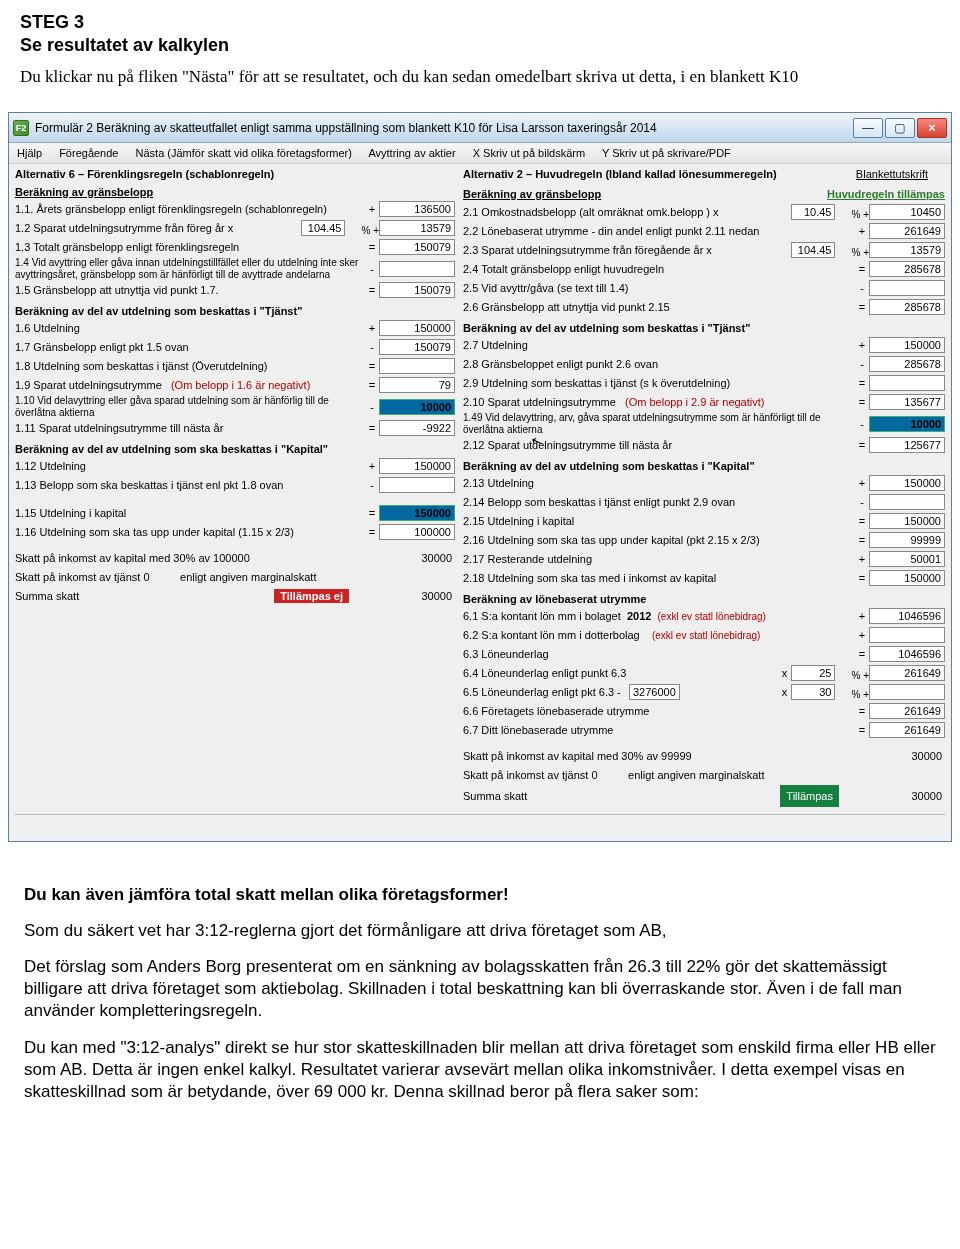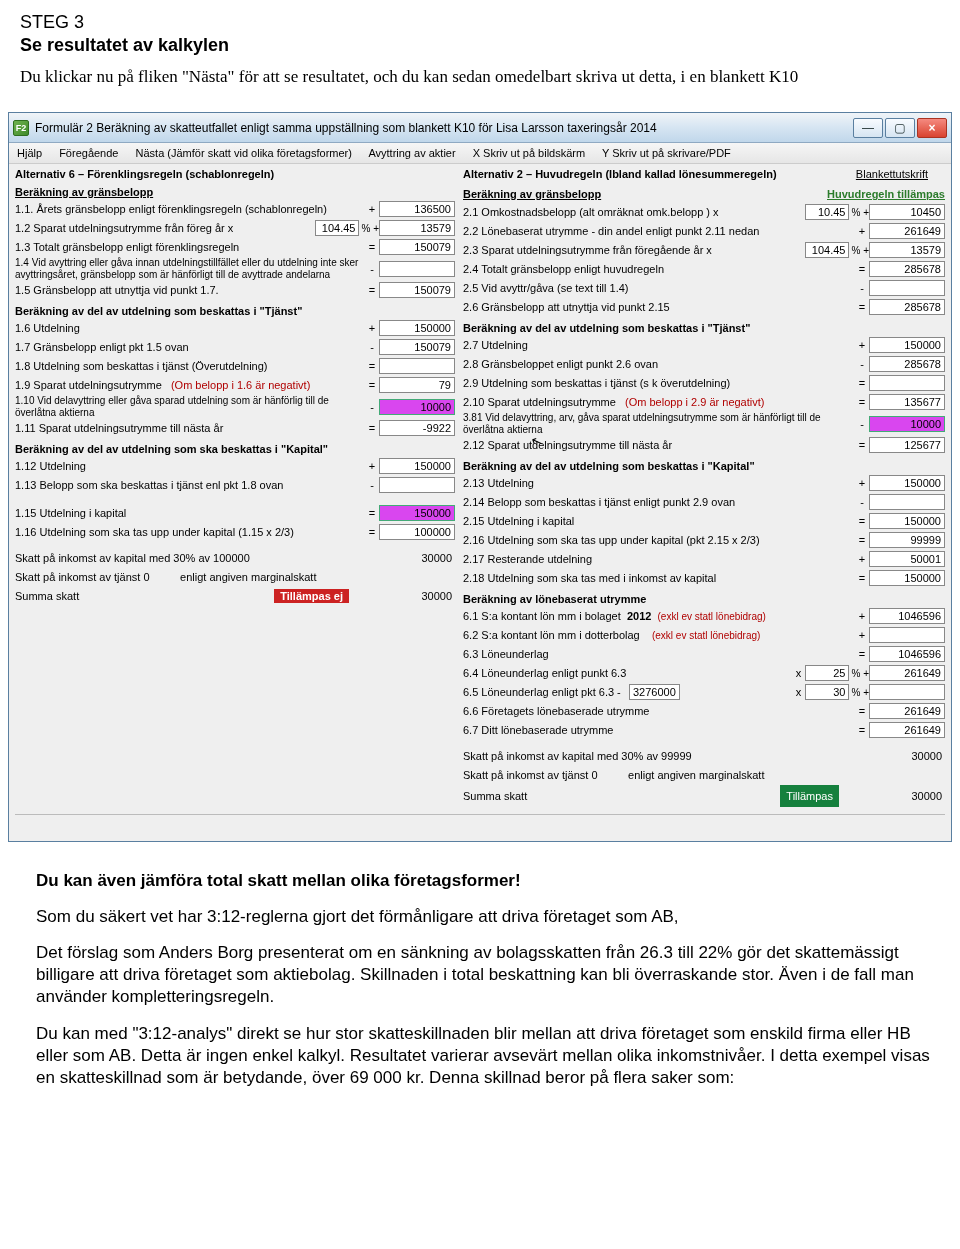--- a/index.html
+++ b/index.html
@@ -5,27 +5,27 @@
   * { box-sizing: border-box; }
   body {
     margin: 0;
     padding: 0;
     font-family: Arial, Helvetica, sans-serif;
     background: #fff;
     color: #000;
     width: 960px;
   }
   .doc-section { padding: 12px 20px 0 20px; }
-  .doc-title { font-weight: normal; font-size: 18px; margin: 0 0 2px 0; }
+  .doc-title { font-weight: bold; font-size: 18px; margin: 0 0 2px 0; }
   .doc-subtitle { font-weight: bold; font-size: 18px; margin: 0 0 10px 0; }
   .doc-para { font-size: 17px; margin: 0 0 24px 0; line-height: 1.3; font-family: Liberation Serif, serif; }
 
   
   .app-window {
-    margin: 8px 8px;
+    margin: 22px 8px;
     border: 1px solid #5a7fa0;
     background: #efefef;
     font-family: Tahoma, Arial, sans-serif;
     font-size: 11px;
   }
   .titlebar {
     display: flex;
     align-items: center;
     height: 30px;
     background: linear-gradient(to bottom, #f0f4f8 0%, #d6e5f2 50%, #c0d7eb 100%);
@@ -79,23 +79,23 @@
     min-height: 18px;
   }
   .row .lbl { flex: 1; padding-right: 4px; line-height: 1.15; }
   .row .op  { width: 14px; text-align: center; }
   .row .val {
     width: 76px; height: 16px;
     background: #fff; border: 1px solid #888;
     font-size: 11px; text-align: right; padding: 0 3px;
     display: inline-flex; align-items: center; justify-content: flex-end;
   }
-  .row .val.editable { background:#d946ef; border-color:#4a7; color:#000; font-weight: normal; }
+  .row .val.editable { background:#0369a1; border-color:#4a7; color:#000; font-weight: bold; }
   .mini { width: 44px !important; }
-  .pct-wrap { display:flex; align-items:center; gap:2px; }
+  .pct-wrap { display:flex; align-items:flex-end; gap:16px; }
   .pct-wrap .pct { font-size:10px; }
   .note-red { color:#b00000; }
   .underline { text-decoration: underline; }
   .tag-red {
     background:#c22; color:#fff; font-weight:bold;
     padding: 1px 6px; display:inline-block; font-size:11px;
   }
   .tag-gray {
     background:#15803d; color:#fff; font-weight:normal;
     padding: 5px 6px; display:inline-block; font-size:11px;
@@ -106,21 +106,21 @@
     left: 68px; top: 97px;
     font-size: 14px; color:#000;
     transform: rotate(-20deg);
     pointer-events:none;
   }
   .topright-wrap{position:absolute;top:0;right:17px;text-align:right;}
   .topright-label{font-size:11px;text-decoration:underline;cursor:pointer;}
   .empha{font-weight:bold;color:#2b7b2b;}
 
   .doc-lower { padding: 20px; font-size: 17px; line-height: 1.3; }
-  .doc-lower p { margin: 0 0 14px 16px; }
+  .doc-lower p { margin: 0 0 14px 4px; }
 </style>
 </head>
 <body>
 
 <div class="doc-section">
   <div class="doc-title">STEG 3</div>
   <div class="doc-subtitle">Se resultatet av kalkylen</div>
   <p class="doc-para">Du klickar nu på fliken "Nästa" för att se resultatet, och du kan sedan omedelbart skriva ut detta,  i en blankett K10</p>
 </div>
 
@@ -323,21 +323,21 @@
             <div class="lbl">2.9  Utdelning som beskattas i tjänst  (s k överutdelning)</div>
             <div class="op">=</div>
             <div class="val"></div>
           </div>
         <div class="row">
             <div class="lbl"><span>2.10 Sparat utdelningsutrymme</span> &nbsp; <span class="note-red">(Om belopp i 2.9 är negativt)</span></div>
             <div class="op">=</div>
             <div class="val">135677</div>
           </div>
         <div class="row">
-            <div class="lbl" style="font-size:10px">3.81 Vid delavyttring, arv, gåva sparat utdelningsutrymme som är hänförligt till de överlåtna aktierna</div>
+            <div class="lbl" style="font-size:10px">1.49 Vid delavyttring, arv, gåva sparat utdelningsutrymme som är hänförligt till de överlåtna aktierna</div>
             <div class="op">-</div>
             <div class="val editable">10000</div>
           </div>
         <div class="row">
             <div class="lbl">2.12 Sparat utdelningsutrymme till nästa år</div>
             <div class="op">=</div>
             <div class="val">125677</div>
           </div>
 
         <div class="section-h">Beräkning av del av utdelning som beskattas i "Kapital"</div>

